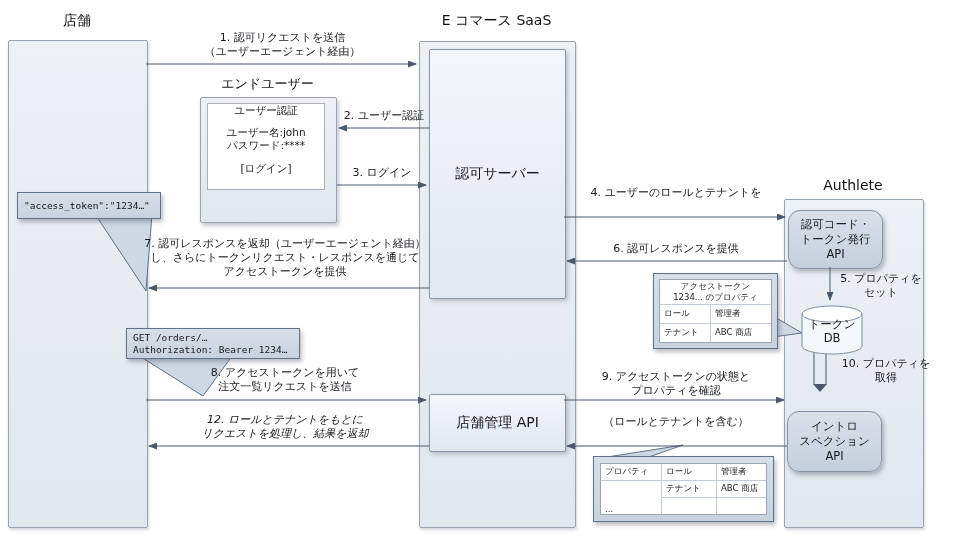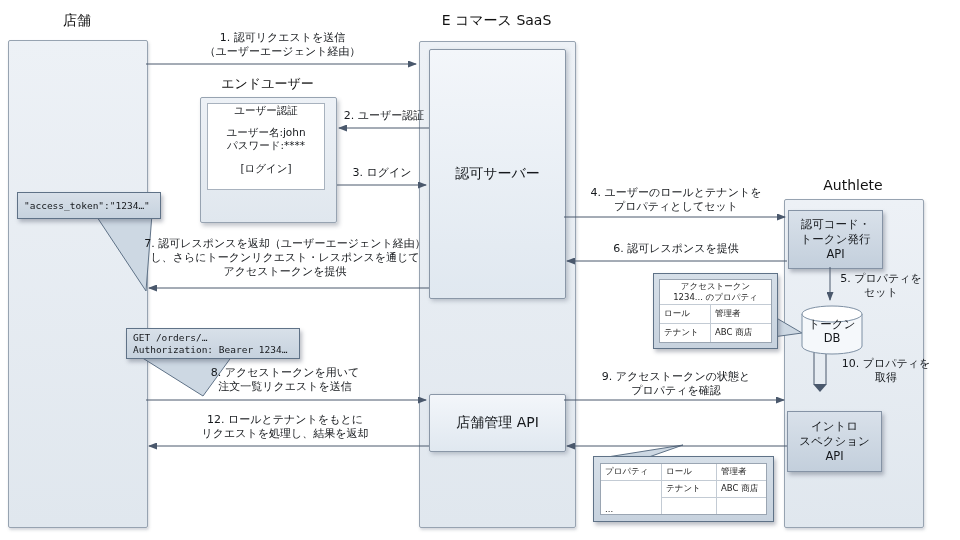--- a/index.html
+++ b/index.html
@@ -16,21 +16,21 @@
   
   .server-box{
     position:absolute;border:1px solid #8a97a7;border-radius:2px;
     background:linear-gradient(180deg,#f3f6fa 0%,#e0e8f0 100%);
     box-shadow:2px 2px 4px rgba(70,80,100,.30);
     display:flex;align-items:center;justify-content:center;
     font-size:14px;
   }
   
   .api-box{
-    position:absolute;border:1px solid #8593a5;border-radius:0;
+    position:absolute;border:1px solid #8593a5;border-radius:12px;
     background:linear-gradient(180deg,#d9e1ea 0%,#c3cfdc 100%);
     box-shadow:2px 3px 4px rgba(60,70,90,.35);
     display:flex;flex-direction:column;align-items:center;justify-content:center;
     font-size:11.5px;line-height:15px;text-align:center;
   }
   .title{
     position:absolute;text-align:center;font-size:14px;color:#111;
   }
   .lbl{
     position:absolute;text-align:center;font-size:11px;line-height:14px;color:#15181c;
@@ -140,21 +140,20 @@
       <div>（ユーザーエージェント経由）</div>
   </div>
   <div class="lbl" style="left:337px;top:109px;width:94px;">
     <div>2. ユーザー認証</div>
   </div>
   <div class="lbl" style="left:335px;top:166px;width:94px;">
     <div>3. ログイン</div>
   </div>
   <div class="lbl" style="left:564px;top:186px;width:224px;">
     <div>4. ユーザーのロールとテナントを</div>
-      <div>プロパティとしてセット</div>
   </div>
   <div class="lbl" style="left:836px;top:272px;width:90px;">
     <div>5. プロパティを</div>
       <div>セット</div>
   </div>
   <div class="lbl" style="left:564px;top:242px;width:224px;">
     <div>6. 認可レスポンスを提供</div>
   </div>
   <div class="lbl" style="left:135px;top:237px;width:300px;">
     <div>7. 認可レスポンスを返却（ユーザーエージェント経由）</div>
@@ -167,22 +166,23 @@
   </div>
   <div class="lbl" style="left:566px;top:370px;width:220px;">
     <div>9. アクセストークンの状態と</div>
       <div>プロパティを確認</div>
   </div>
   <div class="lbl" style="left:834px;top:357px;width:104px;">
     <div>10. プロパティを</div>
       <div>取得</div>
   </div>
   <div class="lbl" style="left:566px;top:415px;width:220px;">
-  </div>
-  <div class="lbl" style="left:160px;top:413px;width:250px;">
+      <div>（ロールとテナントを含む）</div>
+  </div>
+  <div class="lbl" style="left:160px;top:413px;width:250px;font-style:italic;">
     <div>12. ロールとテナントをもとに</div>
       <div>リクエストを処理し、結果を返却</div>
   </div>
 
   <div class="code-bubble" style="left:17px;top:192px;width:130px;height:19px;display:flex;align-items:center;">
     <span>"access_token":"</span>
       <span class="b">1234…"</span>
   </div>
   <div class="code-bubble" style="left:126px;top:328px;width:160px;height:23px;">
     <div>GET /orders/…</div>

